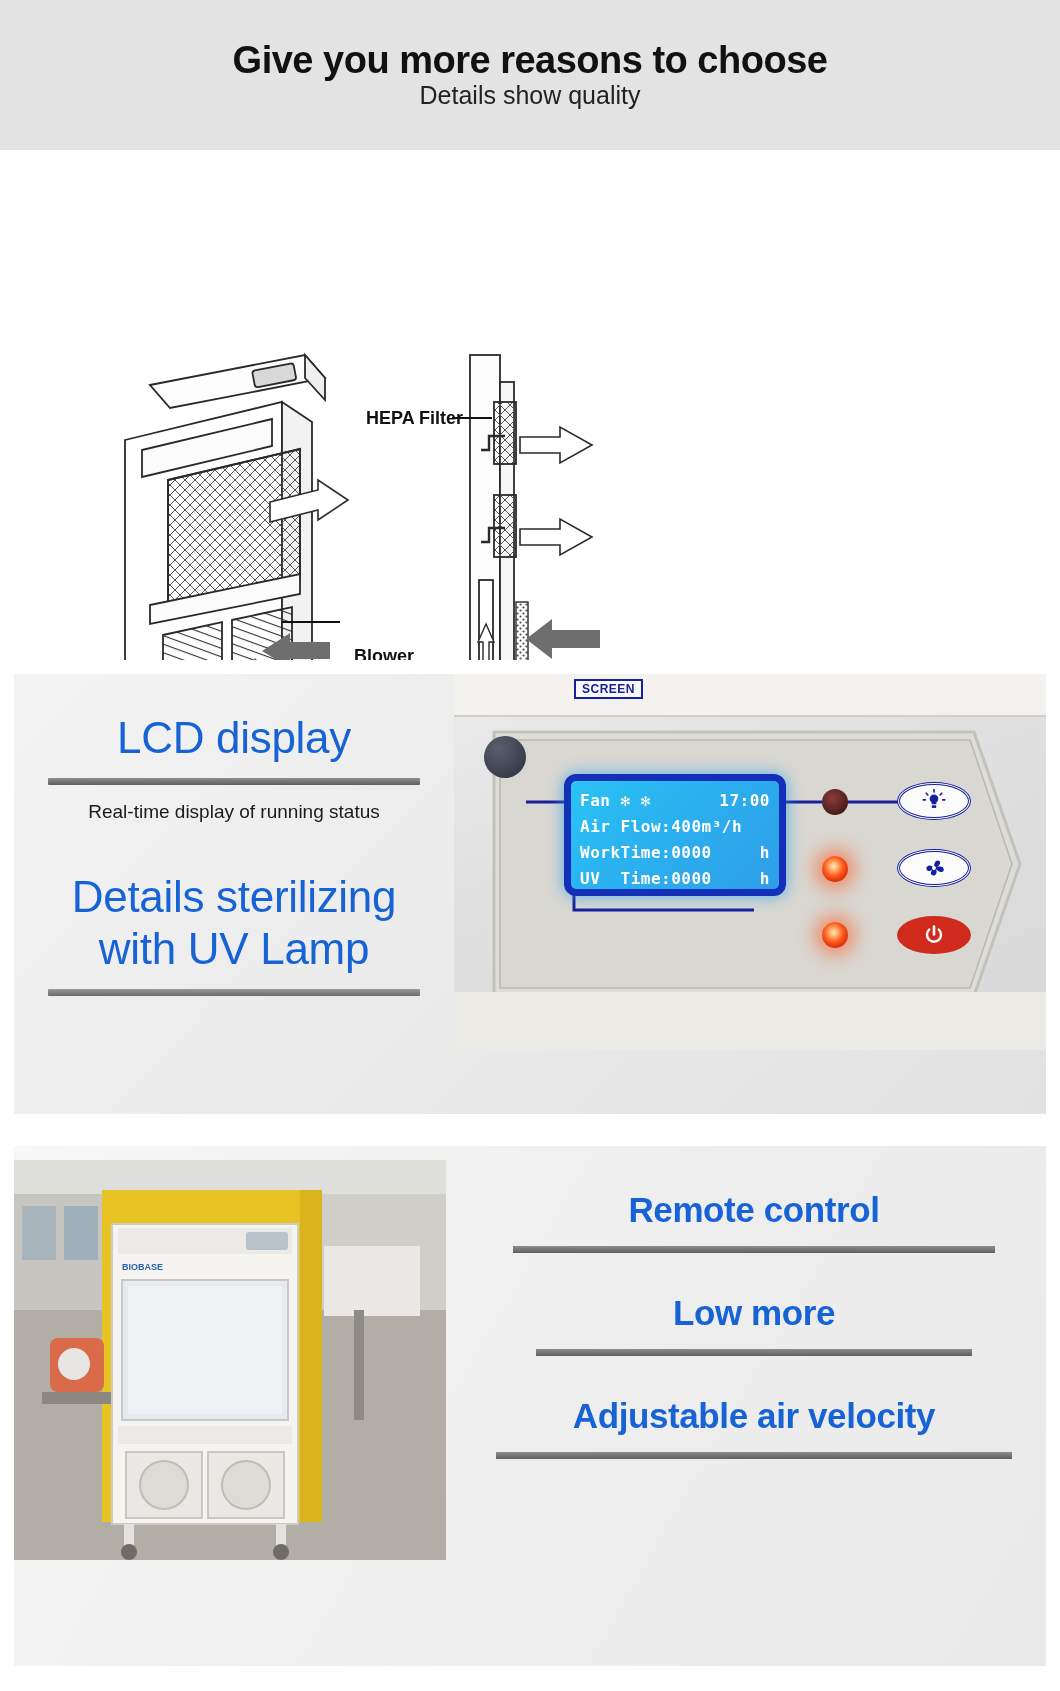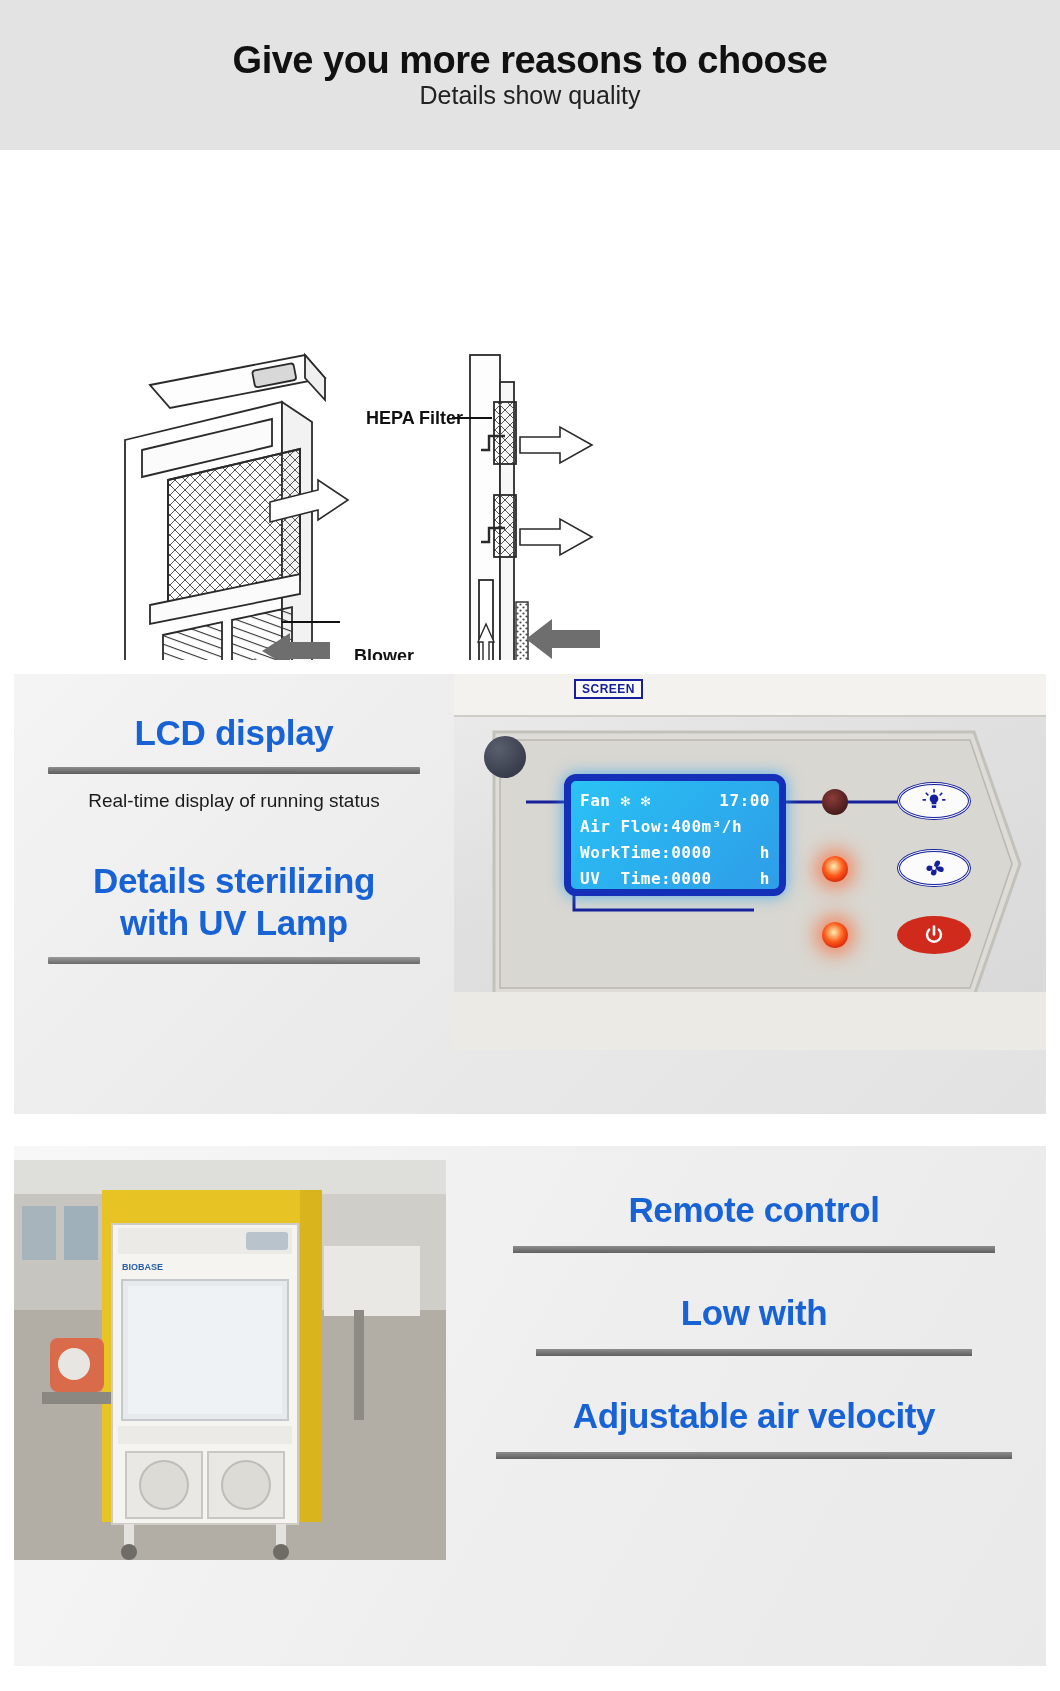--- a/index.html
+++ b/index.html
@@ -69,21 +69,21 @@
     width: 1032px; height: 440px;
     background: linear-gradient(135deg, #f4f4f4 0%, #e8e8e8 60%, #e2e2e2 100%);
     overflow: hidden;
   }
   .panel-left {
     position: absolute; left: 0; top: 0; width: 440px; height: 100%;
     padding: 38px 34px 0 34px;
     text-align: center;
   }
   .feature-heading {
-    color: #1763d6; font-weight: bold; font-size: 35px; line-height: 1.18;
+    color: #1763d6; font-weight: normal; font-size: 44px; line-height: 1.18;
     letter-spacing: -0.3px;
   }
   .rule {
     height: 7px; margin: 14px 0 16px 0;
     background: linear-gradient(to bottom, #8d8d8d, #5e5e5e);
     border-radius: 1px;
   }
   .rule.light { background: linear-gradient(to bottom, #9a9a9a, #6a6a6a); }
   .feature-sub { font-size: 19px; color: #1b1b1b; margin-bottom: 6px; }
 
@@ -417,19 +417,19 @@
         <rect x="110" y="364" width="10" height="26" fill="#e4e2de"></rect>
         <rect x="262" y="364" width="10" height="26" fill="#e4e2de"></rect>
         <circle cx="115" cy="392" r="8" fill="#6f6c67"></circle>
         <circle cx="267" cy="392" r="8" fill="#6f6c67"></circle>
       </svg>
     </div>
 
     <div class="bottom-right">
       <div class="bottom-heading">Remote control</div>
       <div class="bottom-rule"></div>
-      <div class="bottom-heading">Low with</div>
+      <div class="bottom-heading">Low more</div>
       <div class="bottom-rule w2"></div>
       <div class="bottom-heading">Adjustable air velocity</div>
       <div class="bottom-rule w3"></div>
     </div>
   </div>
 </div>
 
 </body></html>

